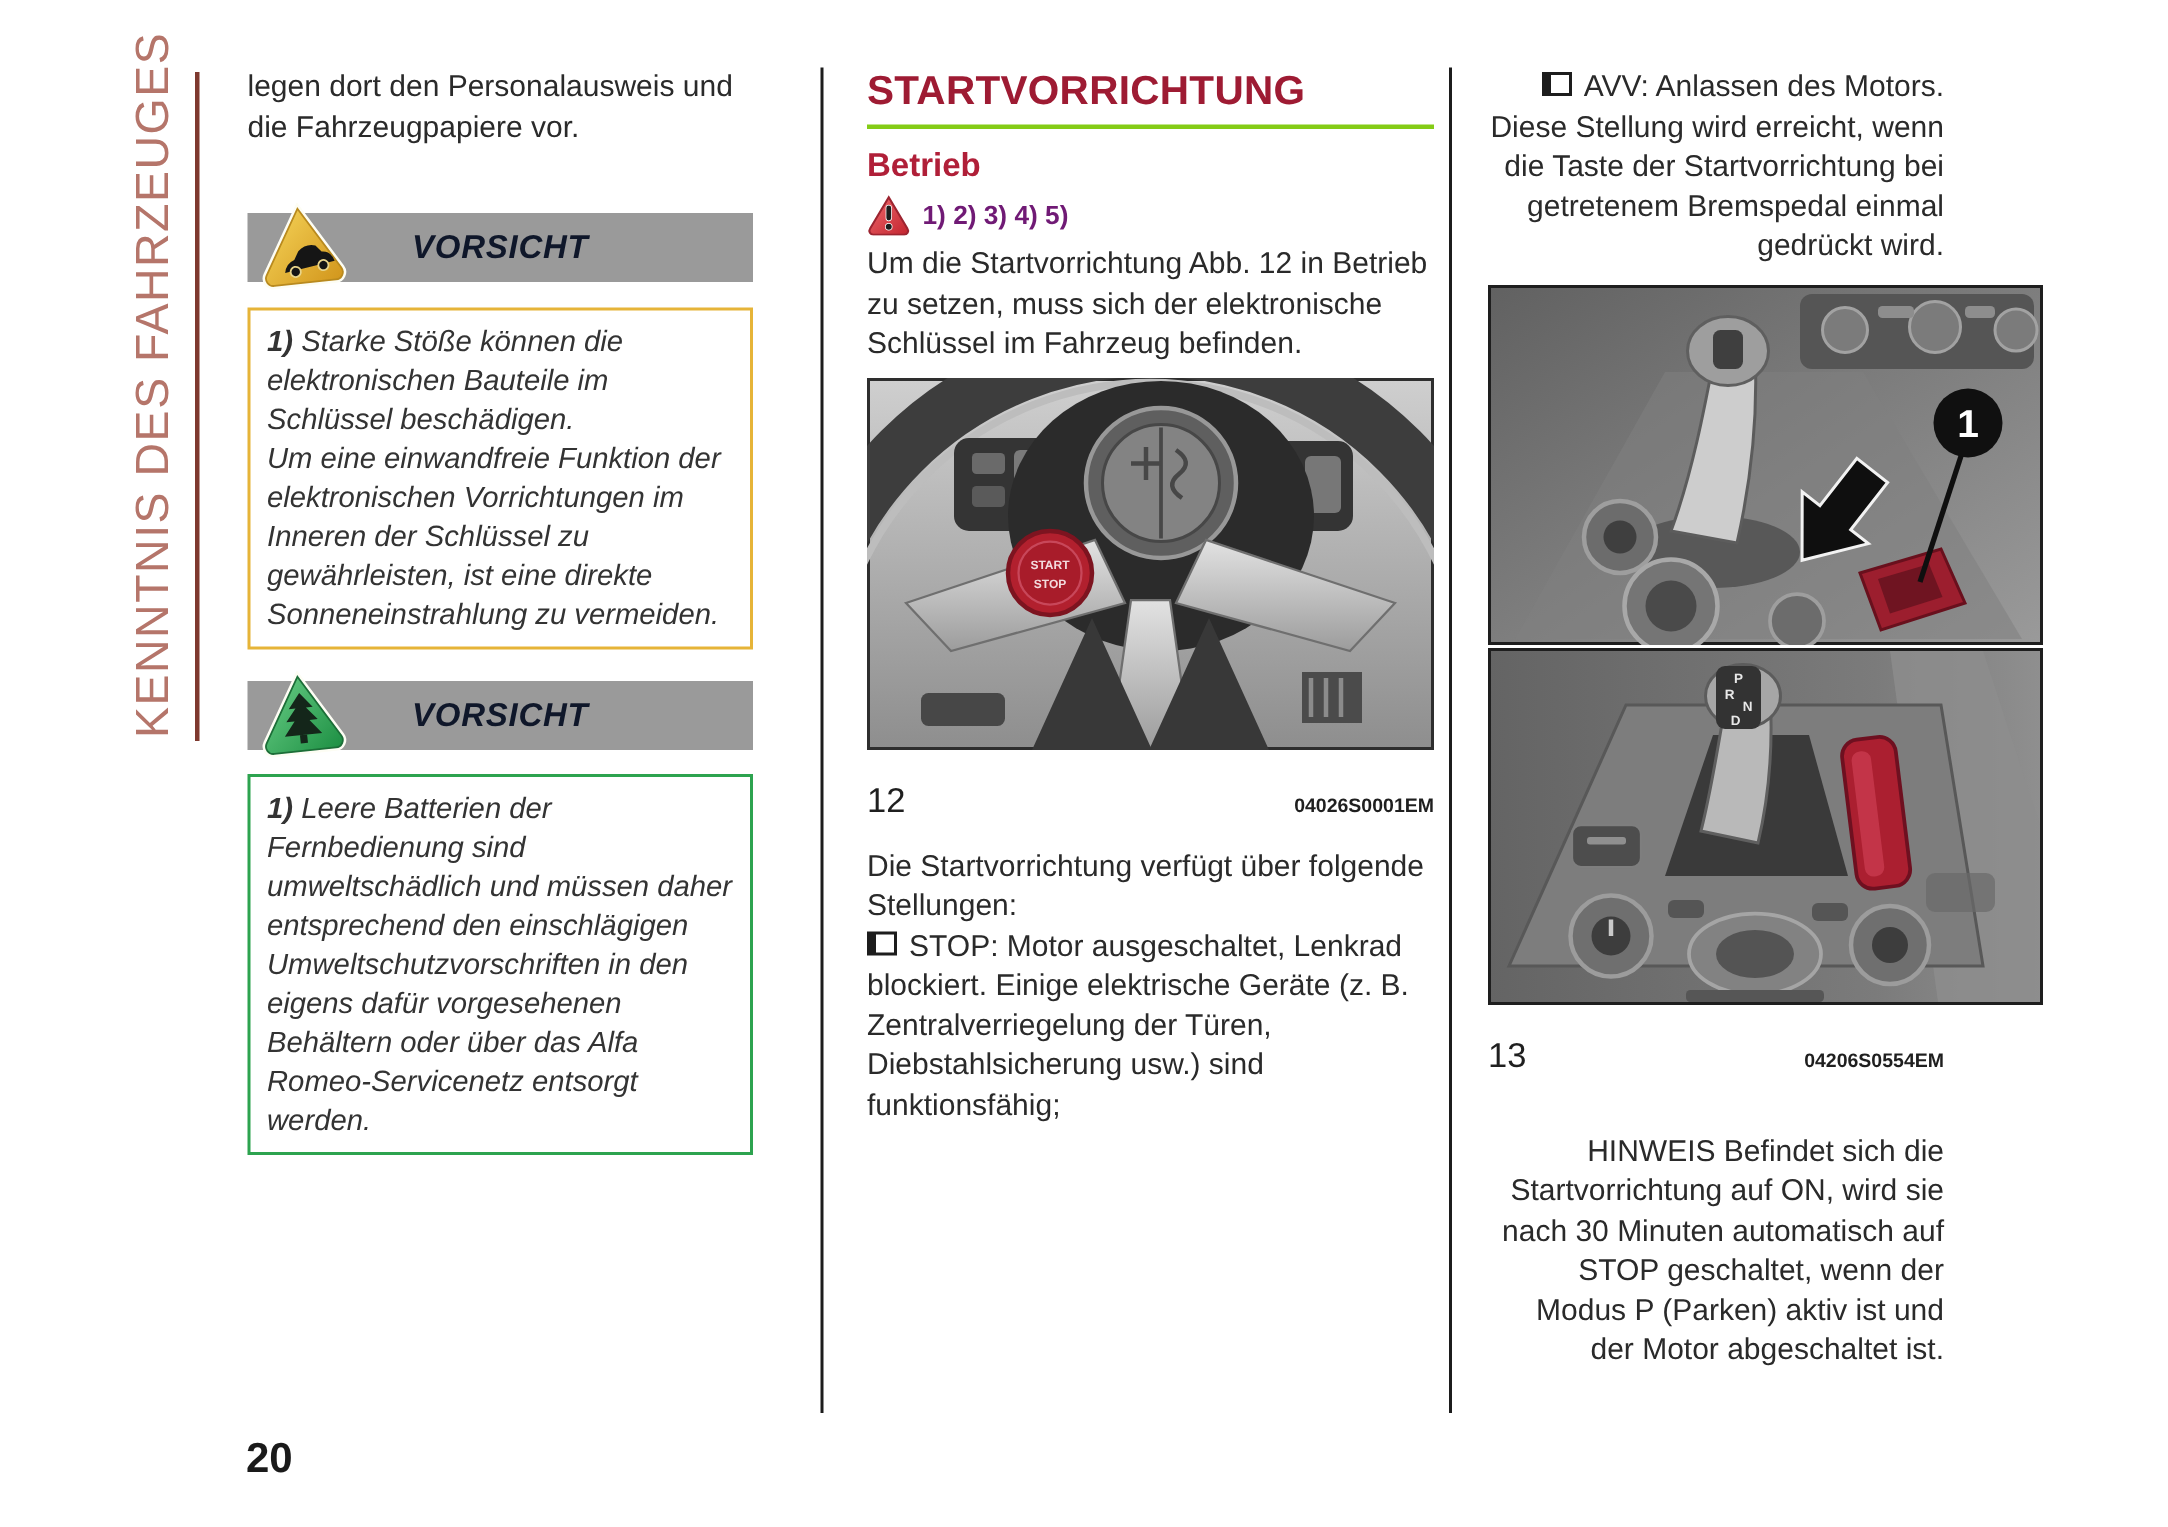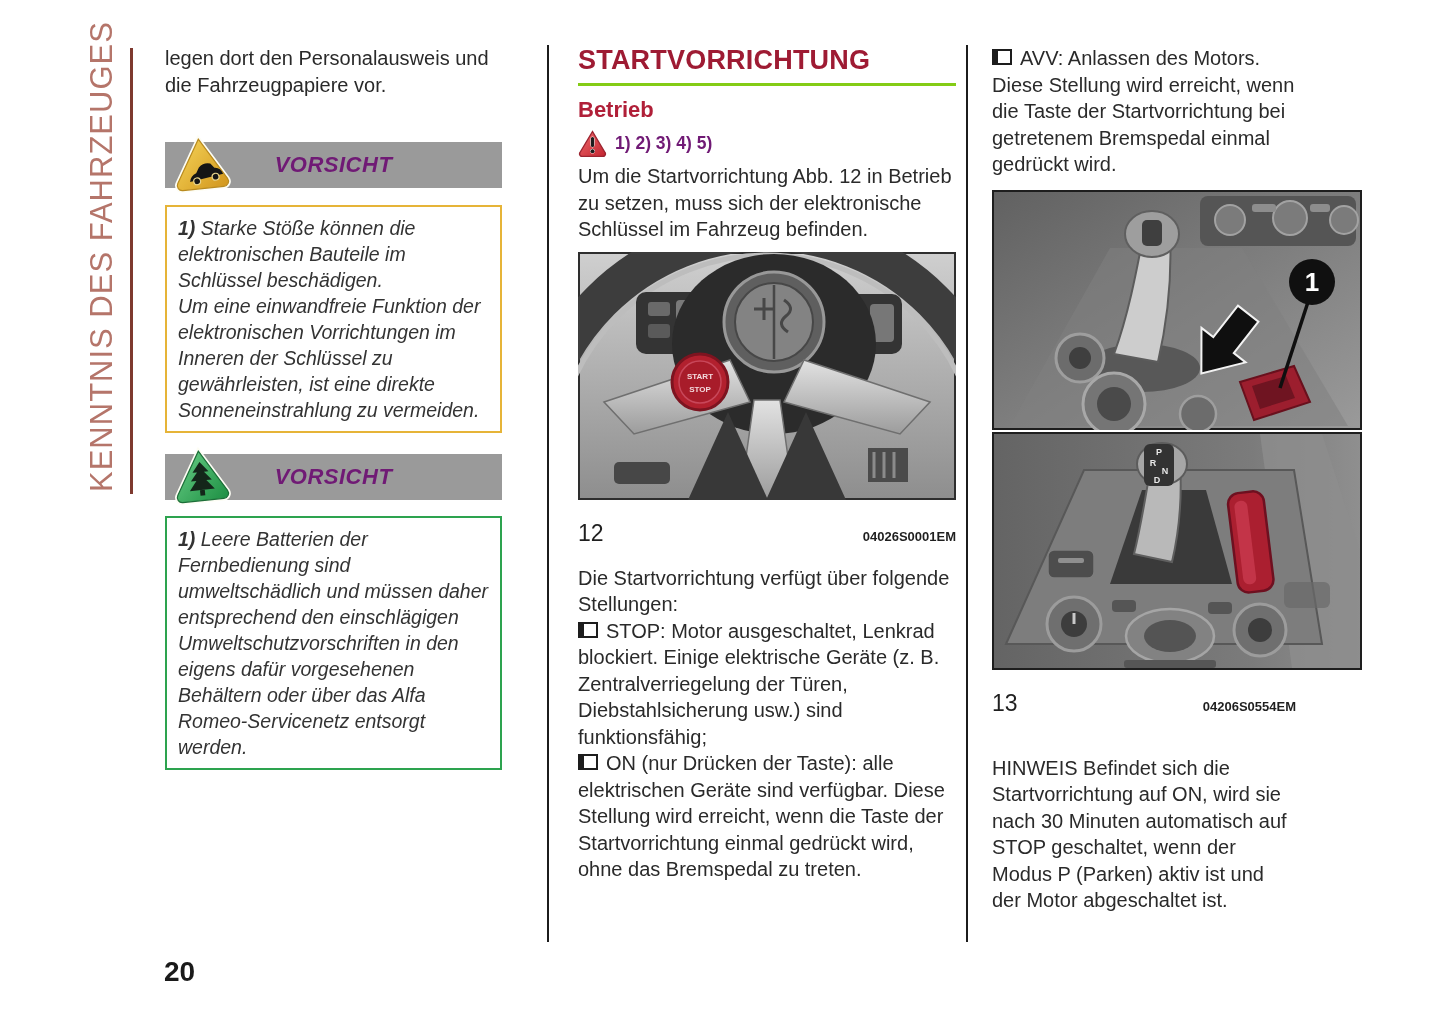--- a/index.html
+++ b/index.html
@@ -8,34 +8,34 @@
 
   
   .sidebar-label{position:absolute;left:84px;top:492px;transform-origin:0 0;transform:rotate(-90deg);
         white-space:nowrap;font-size:31px;letter-spacing:1px;color:#b5756a;}
   .sidebar-rule{position:absolute;left:130px;top:48px;width:3px;height:446px;background:#7e392f;}
 
   
   .col{position:absolute;top:45px;}
   .col1{left:165px;width:337px;}
   .col2{left:578px;width:378px;}
-  .col3{left:992px;width:304px;}
+  .col3{left:992px;width:304px;text-align:right;}
   .divider{position:absolute;top:45px;width:2px;height:897px;background:#1c1c1c;}
   .d1{left:547px;}
   .d2{left:966px;}
 
   p{margin:0;}
   .body-text{font-size:20px;line-height:26.5px;}
   .mt6{margin-top:6px;} .mt8{margin-top:8px;} .mt18{margin-top:18px;}
 
   
   .caution-bar{position:relative;height:46px;background:#9a9a9a;display:flex;align-items:center;justify-content:center;}
   .bar1{margin-top:44px;} .bar2{margin-top:21px;}
   .tri-icon{position:absolute;left:5px;top:-7px;}
-  .caution-title{color:#701a75;font-weight:bold;font-style:italic;font-size:22px;letter-spacing:.5px;}
+  .caution-title{color:#0f172a;font-weight:bold;font-style:italic;font-size:22px;letter-spacing:.5px;}
   .note-box{border:2.5px solid;padding:8px 11px;font-style:italic;font-size:19.5px;line-height:26px;color:#333;}
   .yellow{border-color:#e6b438;margin-top:17px;}
   .green{border-color:#2da34f;margin-top:16px;}
   .np{font-weight:bold;}
 
   
   .h-title{font-size:27px;font-weight:bold;color:#9e1b33;letter-spacing:.2px;margin:0;
            padding-bottom:7px;border-bottom:3px solid #84cc16;}
   .h-sub{font-size:22px;font-weight:bold;color:#b01f38;margin:11px 0 0 0;}
   .warn-row{display:flex;align-items:center;gap:8px;margin-top:7px;}
@@ -188,21 +188,20 @@
       </svg>
       <figcaption class="figcap">
         <span class="fignum">12</span>
         <span class="figcode">04026S0001EM</span>
       </figcaption>
     </figure>
 
     <p class="body-text mt18">Die Startvorrichtung verfügt über folgende Stellungen:</p>
 
     <p class="body-text bullet"><span class="sq"></span><span>STOP: Motor ausgeschaltet, Lenkrad blockiert. Einige elektrische Geräte (z. B. Zentralverriegelung der Türen, Diebstahlsicherung usw.) sind funktionsfähig;</span></p>
-    <p class="body-text bullet"><span class="sq"></span><span>ON (nur Drücken der Taste): alle elektrischen Geräte sind verfügbar. Diese Stellung wird erreicht, wenn die Taste der Startvorrichtung einmal gedrückt wird, ohne das Bremspedal zu treten.</span></p>
   </div>
 
   <div class="divider d2"></div>
 
   <div class="col col3">
     <p class="body-text bullet" style="margin-top:0;"><span class="sq"></span><span>AVV: Anlassen des Motors. Diese Stellung wird erreicht, wenn die Taste der Startvorrichtung bei getretenem Bremspedal einmal gedrückt wird.</span></p>
 
     <figure class="fig-m" style="margin-top:12px;">
 
       <svg class="figsvg" width="370" height="240" viewBox="0 0 370 240">

